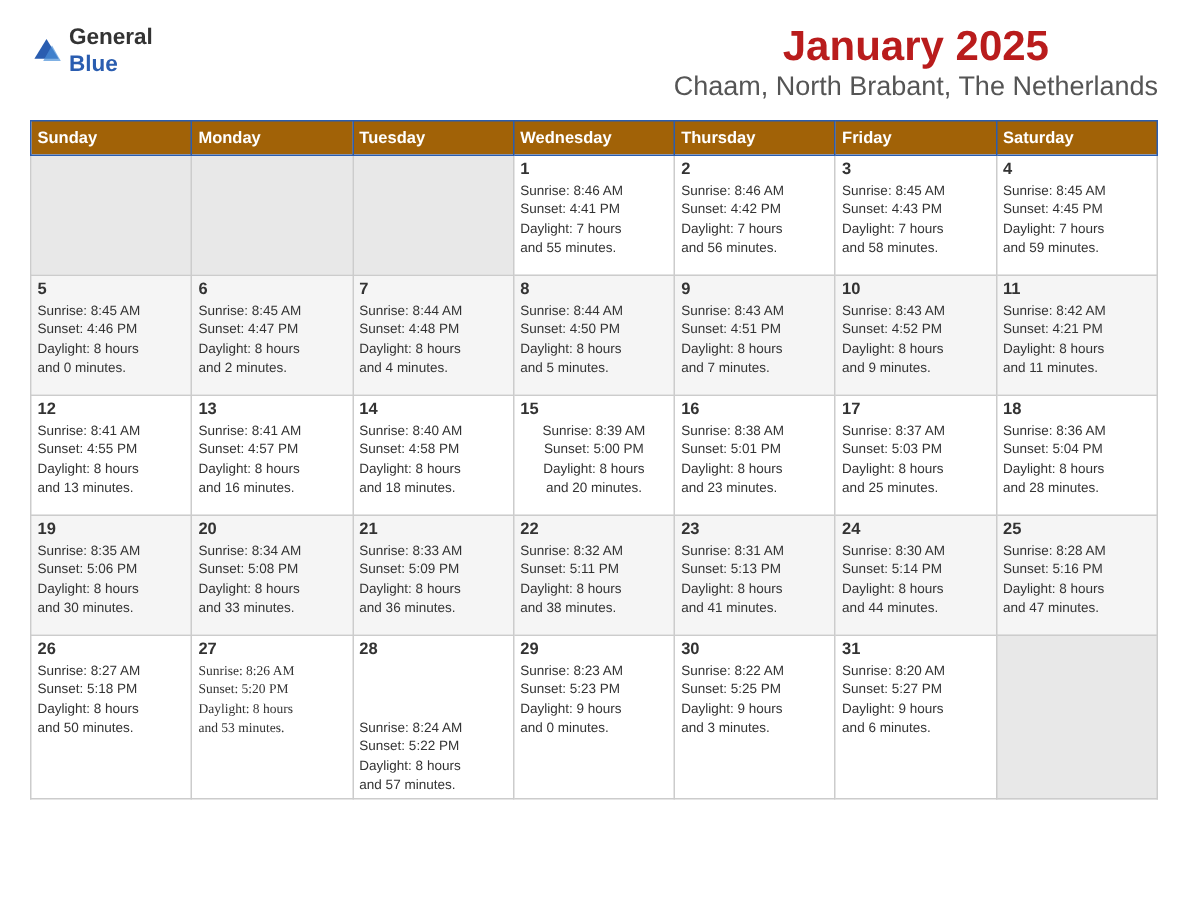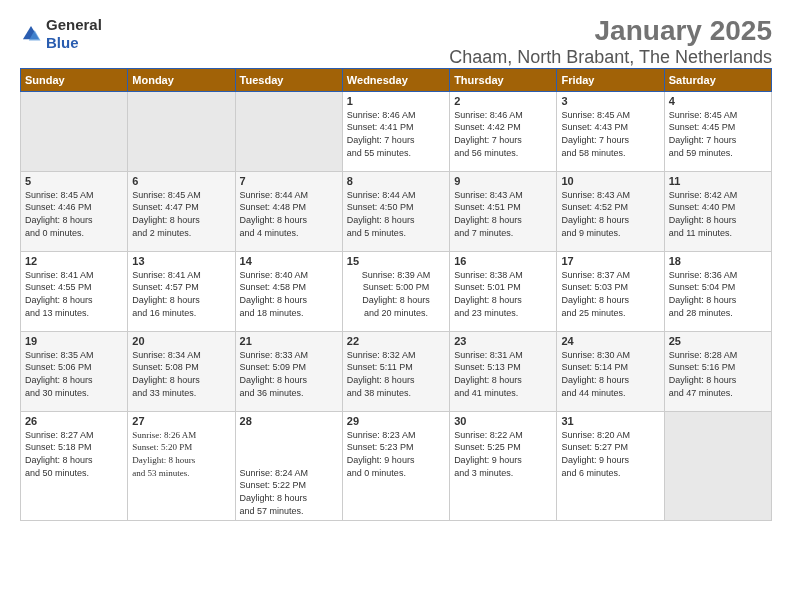--- a/index.html
+++ b/index.html
@@ -11,21 +11,21 @@
       overflow: hidden;
     }
     .page {
       width: 792px;
       padding: 16px 20px 10px 20px;
     }
     .header-row {
       display: flex;
       align-items: flex-start;
       justify-content: space-between;
-      margin-bottom: 0;
+      margin-bottom: 12px;
     }
     .logo {
       display: flex;
       align-items: center;
       gap: 4px;
     }
     .logo-text-general {
       font-size: 15px;
       font-weight: bold;
       color: #333;
@@ -40,22 +40,23 @@
     .logo-icon {
       width: 22px;
       height: 22px;
     }
     .title-block {
       text-align: right;
     }
     .month-title {
       font-size: 28px;
       font-weight: bold;
-      color: #737373;
+      color: #b91c1c;
       line-height: 1.1;
+      text-align: center;
     }
     .location-title {
       font-size: 18px;
       color: #555;
     }
     .calendar-table {
       width: 100%;
       border-collapse: collapse;
       table-layout: fixed;
     }
@@ -204,21 +205,21 @@
           <td>
             <span class="day-number">10</span>
             <div class="cell-info" style="white-space: pre-line;">Sunrise: 8:43 AM
 Sunset: 4:52 PM
 Daylight: 8 hours
 and 9 minutes.</div>
           </td>
           <td>
             <span class="day-number">11</span>
             <div class="cell-info" style="white-space: pre-line;">Sunrise: 8:42 AM
-Sunset: 4:40 PM
+Sunset: 4:21 PM
 Daylight: 8 hours
 and 11 minutes.</div>
           </td>
         </tr>
         <tr>
           <td>
             <span class="day-number">12</span>
             <div class="cell-info" style="white-space: pre-line;">Sunrise: 8:41 AM
 Sunset: 4:55 PM
 Daylight: 8 hours

